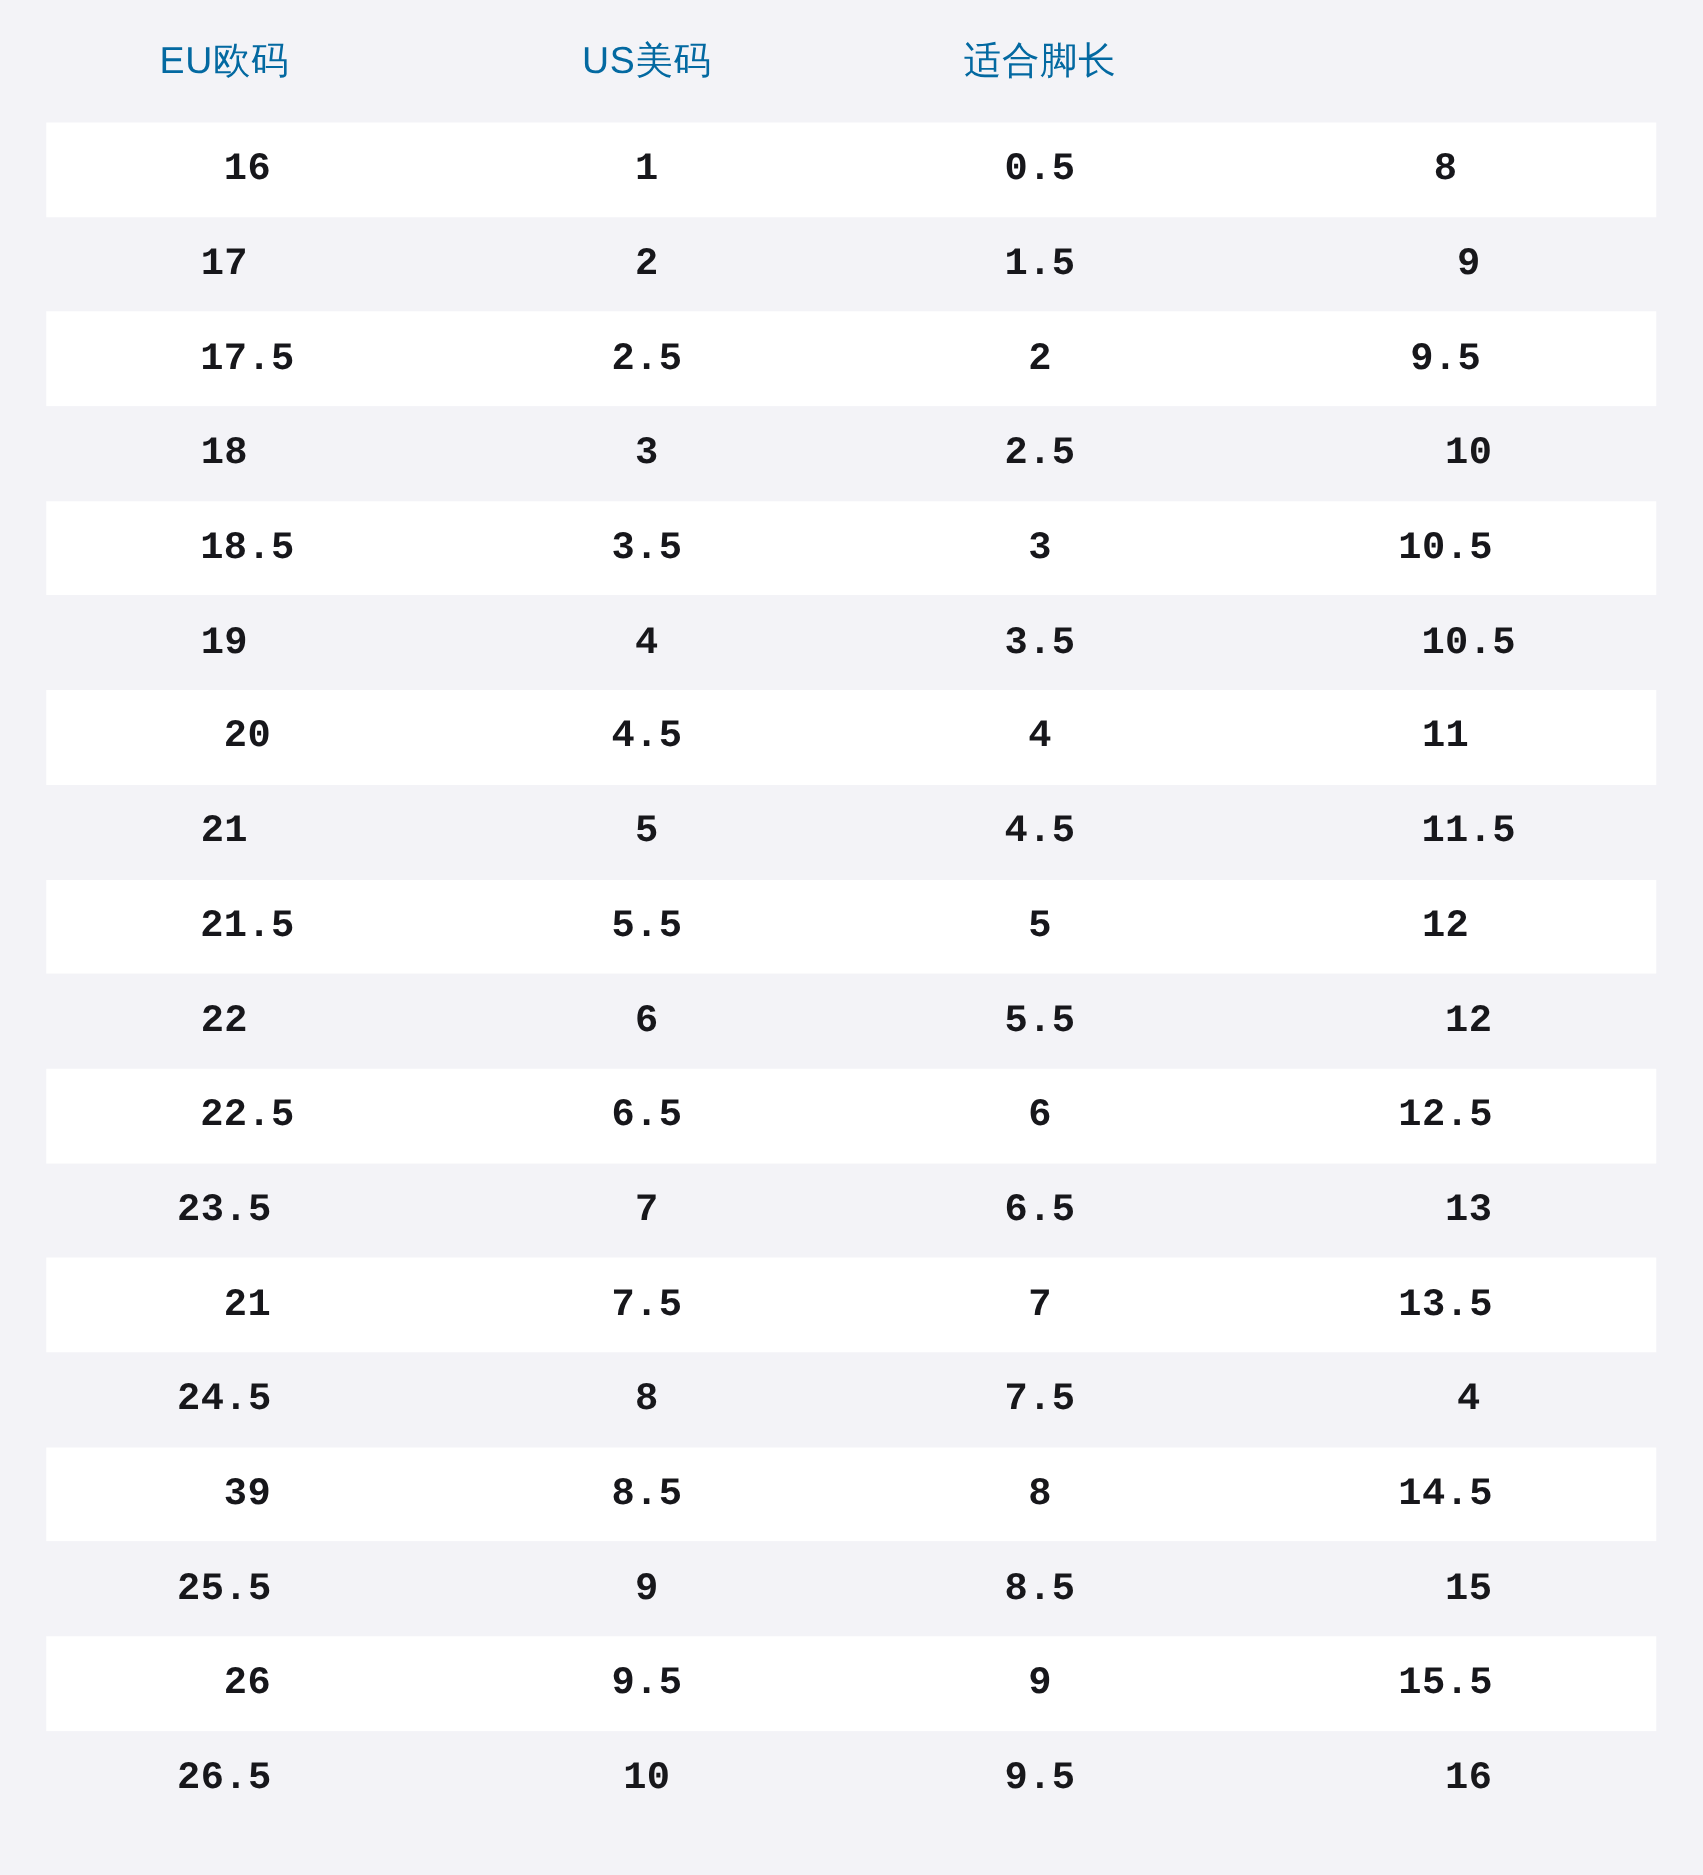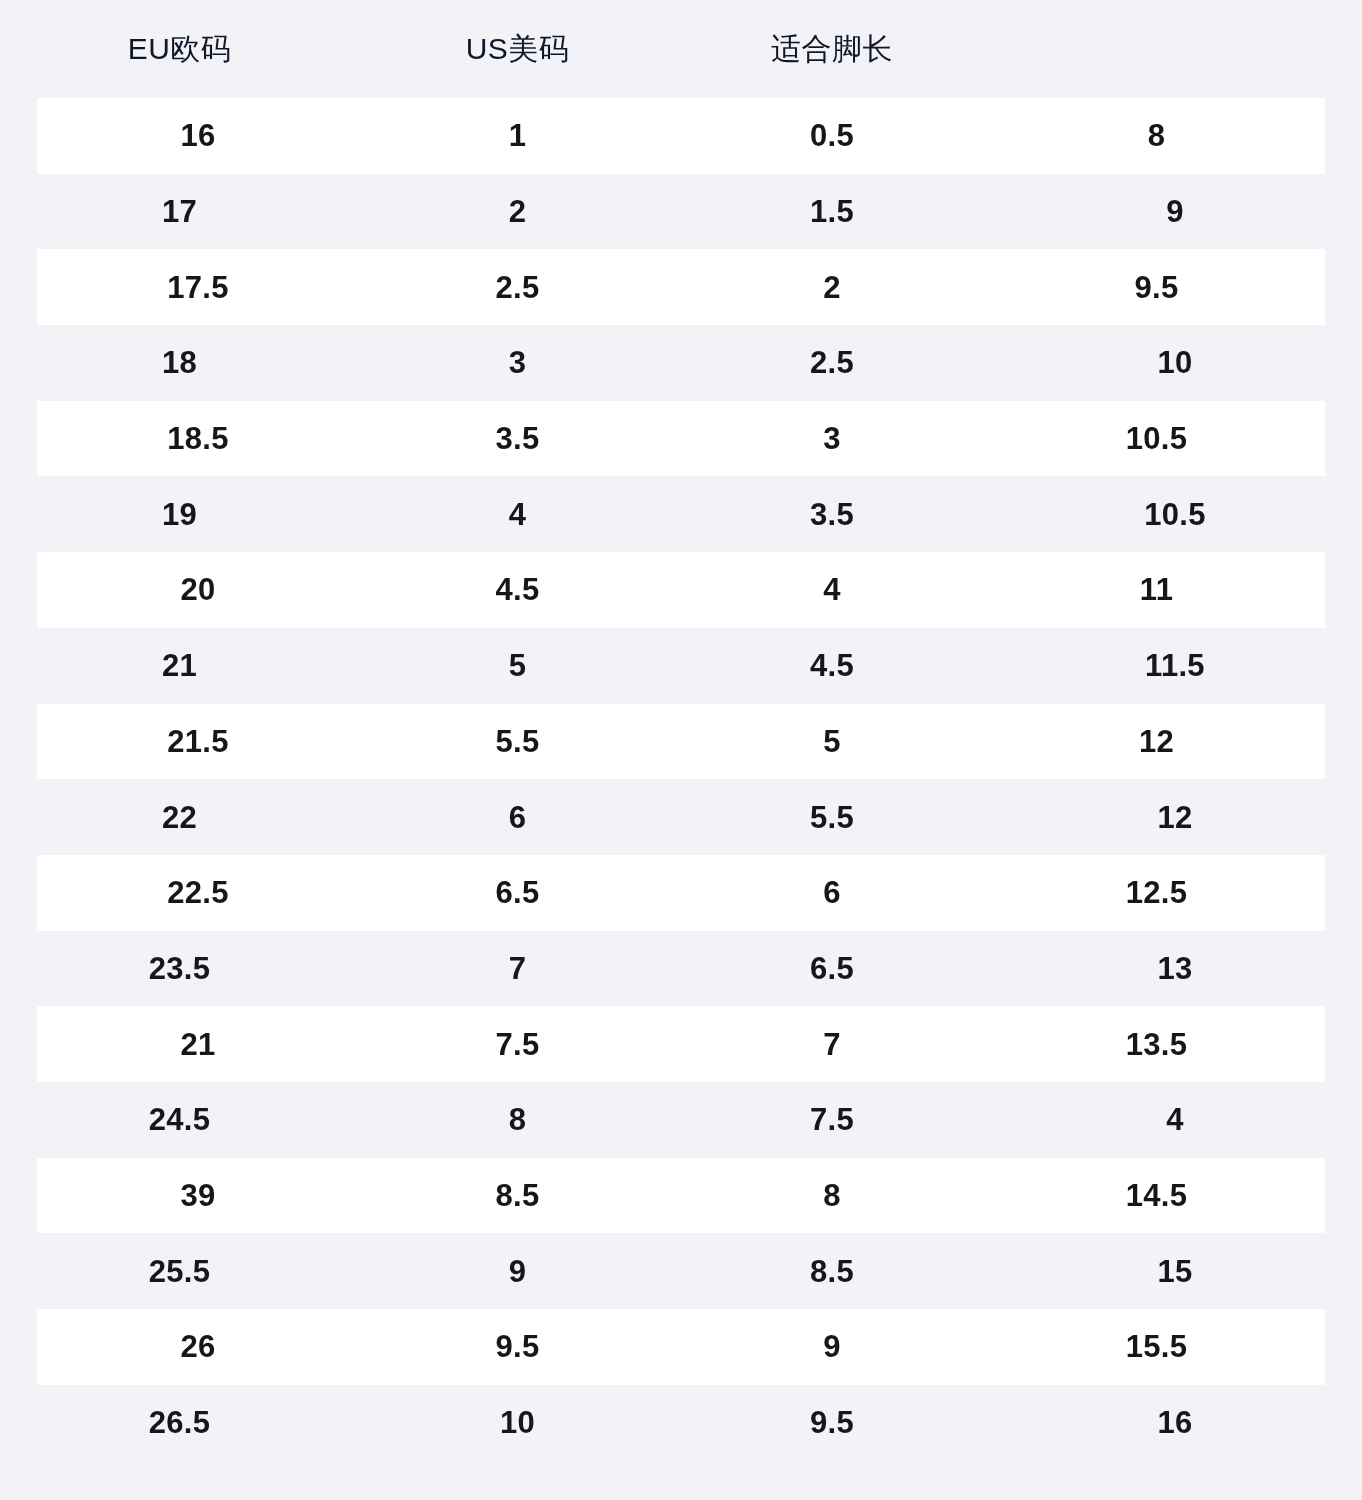--- a/index.html
+++ b/index.html
@@ -27,28 +27,29 @@
     display: flex;
     height: 98px;
     align-items: center;
     background: #f3f3f7;
   }
   .chart-header .cell {
     flex: 1 1 0;
     text-align: center;
     font-size: 30px;
     font-weight: 400;
-    color: #0f172a;
+    color: #0369a1;
     letter-spacing: 0.5px;
     line-height: 1;
   }
 
   
   .chart-body {
     display: block;
+    font-family: Liberation Mono, monospace;
   }
   .row {
     display: flex;
     align-items: center;
     height: 75.7px;
     box-sizing: border-box;
   }
   .row.odd {            
     background: #ffffff;
     width: 1288px;

